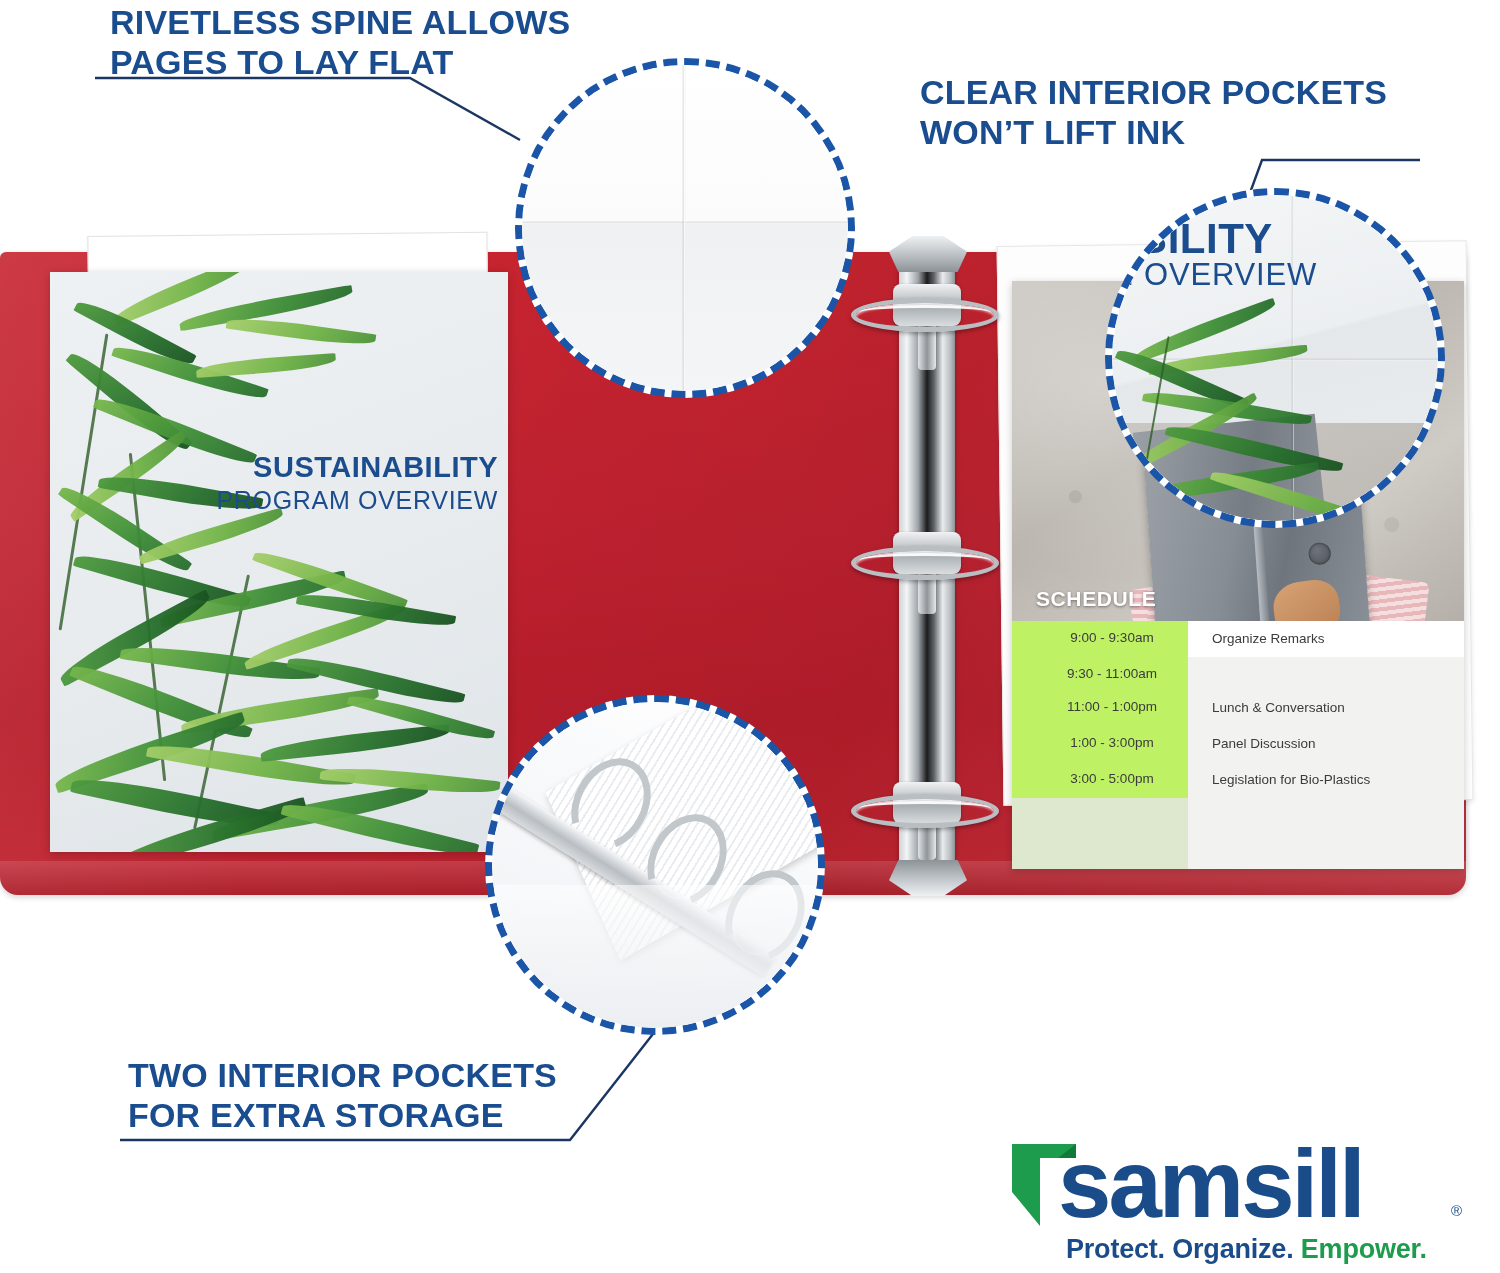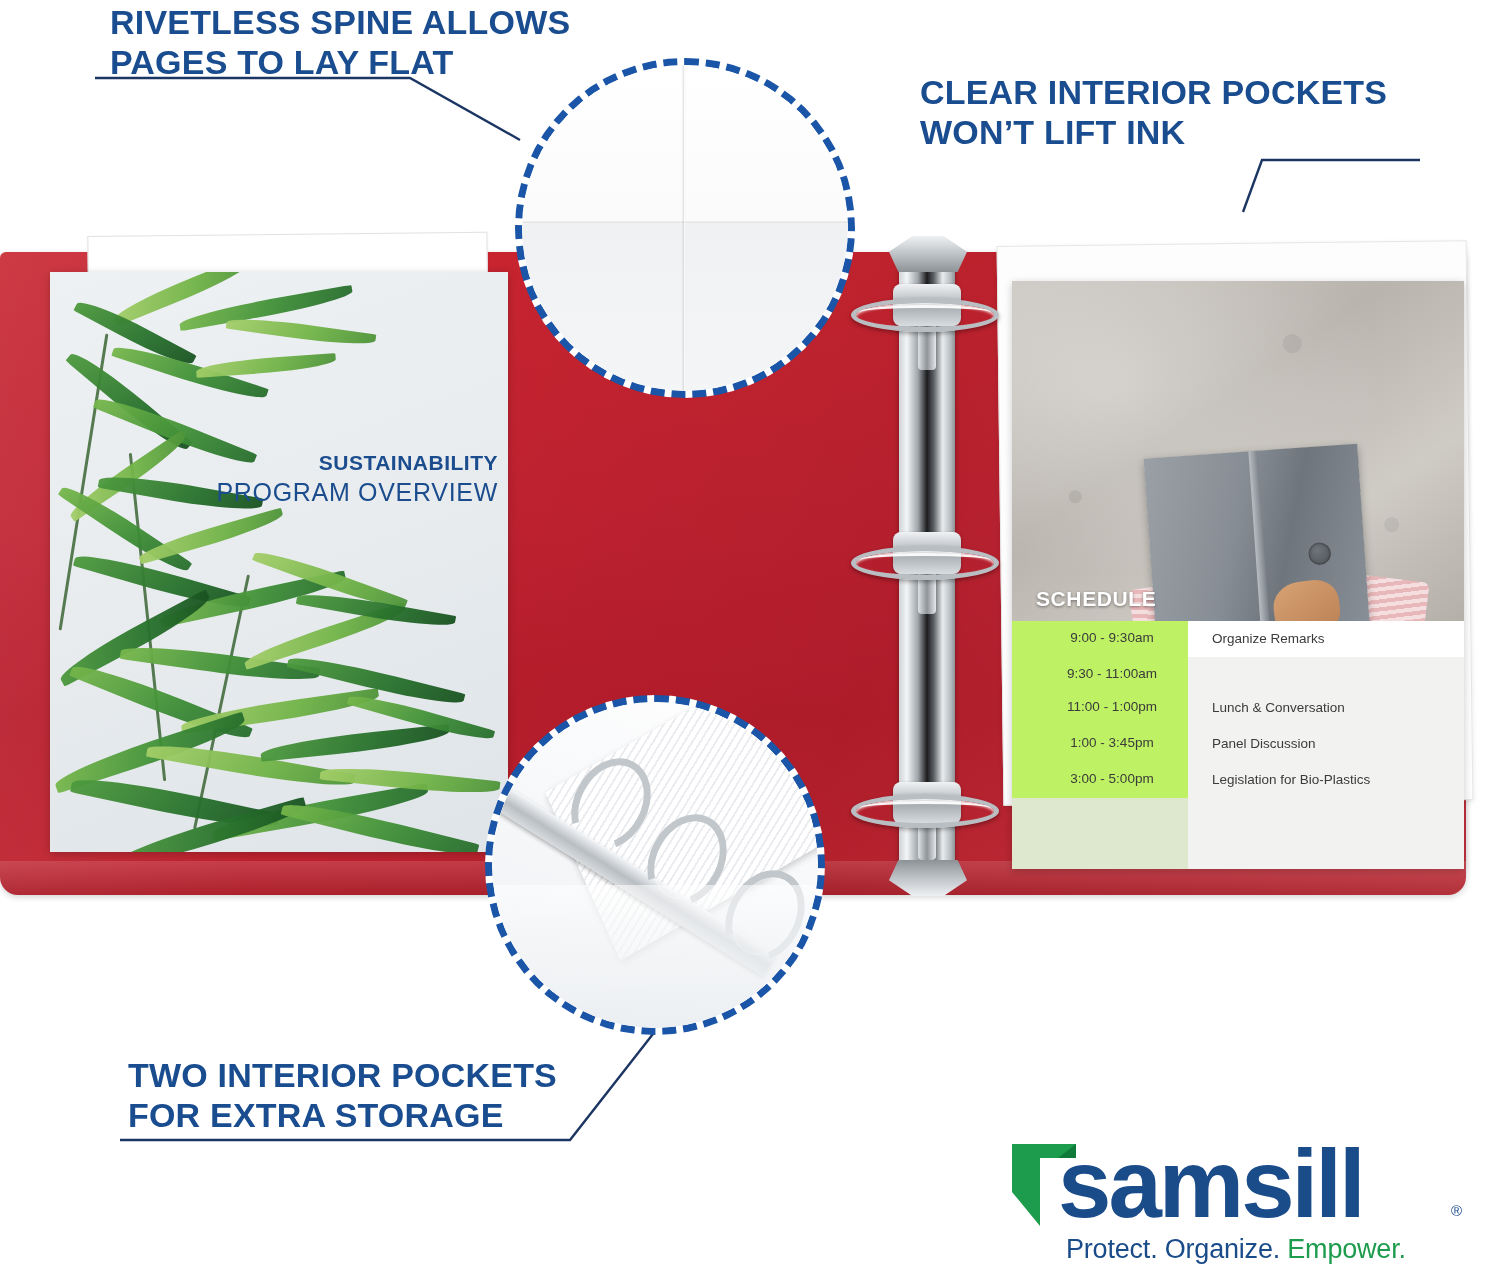--- a/index.html
+++ b/index.html
@@ -78,21 +78,21 @@
     opacity: .95;
   }
   .leaf.d { background: linear-gradient(115deg,#4f9c3e,#27702c 60%,#17501f); }
   .leaf.l { background: linear-gradient(115deg,#a6cf6a,#6fb246 60%,#4b9138); }
   .stem { position:absolute; background:#2f5c28; opacity:.8; border-radius:2px; }
 
   #left-title {
     position: absolute; left: 148px; top: 180px; width: 300px;
     text-align: right; color: #1b4d8e; z-index: 6;
   }
-  #left-title .t1 { font-size: 21px; font-weight: bold; letter-spacing: .5px; line-height: 1.05; }
+  #left-title .t1 { font-size: 29px; font-weight: bold; letter-spacing: .5px; line-height: 1.05; }
   #left-title .t2 { font-size: 25px; font-weight: normal; letter-spacing: .7px; line-height: 1.2; margin-top: 3px; }
 
   
   #right-page {
     position: absolute; left: 1012px; top: 281px; width: 452px; height: 588px;
     overflow: hidden; box-shadow: 0 2px 8px rgba(0,0,0,.2);
     background: #d8d5d1;
   }
   #rp-photo {
     position:absolute; left:0; top:0; width:100%; height: 348px;
@@ -292,21 +292,21 @@
   #logo-mark { position:absolute; left:0; top:2px; width:68px; height:86px; }
   #logo-word {
     position:absolute; left:48px; top:-4px;
     font-size:96px; font-weight:bold; color:#1b4c8a;
     letter-spacing:-3px; line-height:1;
     font-family:"Liberation Sans", sans-serif;
   }
   #logo-reg { position:absolute; right:-2px; top:62px; font-size:15px; color:#1b4c8a; }
   #logo-tag {
     position:absolute; left:56px; top:94px;
-    font-size:27px; font-weight:normal; letter-spacing:-.2px;
+    font-size:27px; font-weight:bold; letter-spacing:-.2px;
     color:#1b4c8a; white-space:nowrap;
   }
   #logo-tag .green { color:#1c9c4c; }
 </style>
 </head>
 <body>
 
 <div id="stage">
 
   <div id="binder">
@@ -377,21 +377,21 @@
         <div class="sched-desc">Organize Remarks</div>
       </div>
       <div class="sched-row">
         <div class="sched-time">9:30 - 11:00am</div>
       </div>
       <div class="sched-row">
         <div class="sched-time">11:00 - 1:00pm</div>
         <div class="sched-desc">Lunch &amp; Conversation</div>
       </div>
       <div class="sched-row">
-        <div class="sched-time">1:00 - 3:45pm</div>
+        <div class="sched-time">1:00 - 3:00pm</div>
         <div class="sched-desc">Panel Discussion</div>
       </div>
       <div class="sched-row">
         <div class="sched-time">3:00 - 5:00pm</div>
         <div class="sched-desc">Legislation for Bio-Plastics</div>
       </div>
       <div id="sched-fillers">
         <div class="l"></div>
           <div class="r"></div>
       </div>
@@ -420,20 +420,41 @@
     <polyline points="120,1140 570,1140 660,1025" fill="none" stroke="#1c3663" stroke-width="2.4"></polyline>
   </svg>
 
   <div class="magnifier" id="mag1">
     <div class="mag-inner">
       <div class="hfold"></div>
       <div class="vfold"></div>
     </div>
   </div>
 
+  <div class="magnifier" id="mag2">
+    <div class="mag-inner">
+      <div class="concrete"></div>
+      <div class="greybinder"></div>
+      <div class="hfold"></div>
+      <div class="vfold"></div>
+      <div class="bamboo-wrap">
+        <div class="leaf" style="left:18px;top:128px;width:150px;height:15px;transform:rotate(-20deg);"></div>
+        <div class="leaf l" style="left:36px;top:158px;width:160px;height:14px;transform:rotate(-6deg);"></div>
+        <div class="leaf d" style="left:0px;top:176px;width:140px;height:16px;transform:rotate(24deg);"></div>
+        <div class="leaf" style="left:30px;top:206px;width:170px;height:15px;transform:rotate(10deg);"></div>
+        <div class="leaf l" style="left:4px;top:232px;width:150px;height:14px;transform:rotate(-28deg);"></div>
+        <div class="leaf d" style="left:52px;top:246px;width:180px;height:16px;transform:rotate(14deg);"></div>
+        <div class="leaf" style="left:18px;top:280px;width:190px;height:16px;transform:rotate(-8deg);"></div>
+        <div class="leaf l" style="left:96px;top:296px;width:170px;height:15px;transform:rotate(18deg);"></div>
+        <div class="stem" style="left:40px;top:140px;width:2px;height:180px;transform:rotate(10deg);"></div>
+      </div>
+      <div id="mag2-title">ABILITY</div>
+      <div id="mag2-sub">M OVERVIEW</div>
+    </div>
+  </div>
 
   <div class="magnifier" id="mag3">
     <div class="mag-inner">
       <div class="stack"></div>
       <div class="bar"></div>
       <div class="ringsm" style="left:82px;top:54px;"></div>
       <div class="ringsm" style="left:158px;top:110px;"></div>
       <div class="ringsm" style="left:236px;top:166px;"></div>
       <div class="pocket"></div>
     </div>

